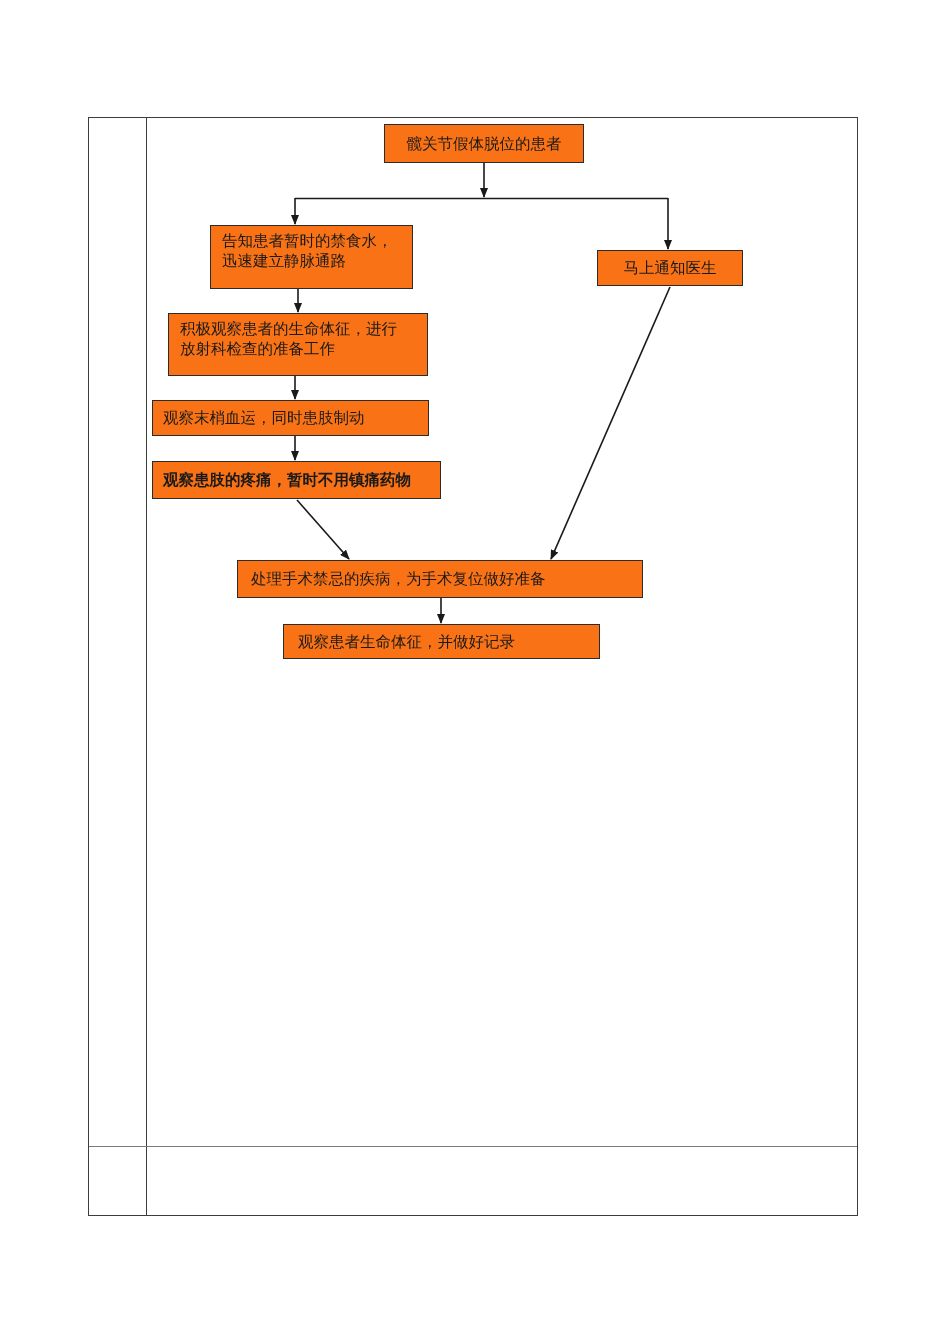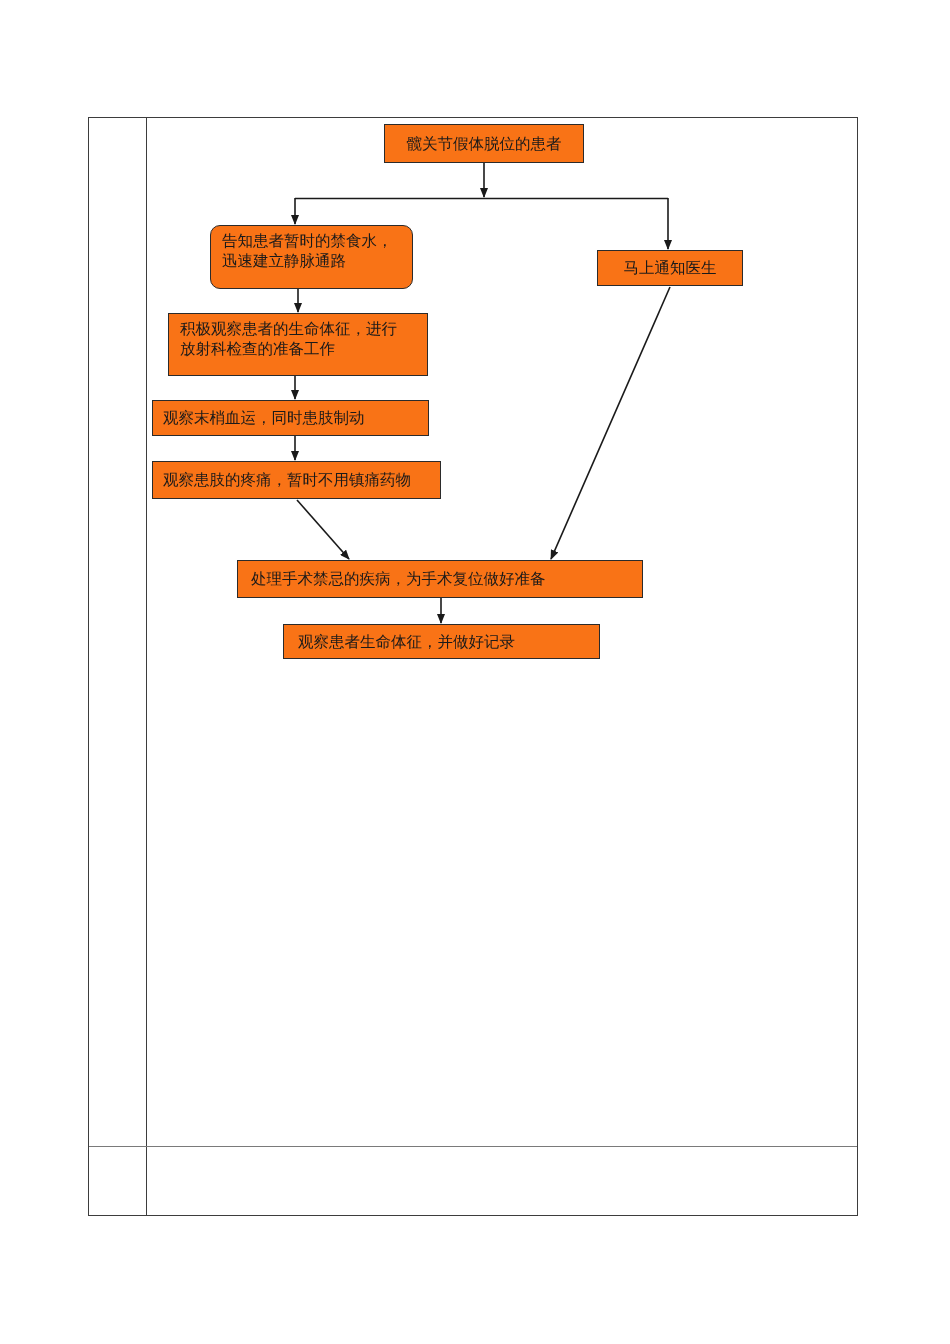--- a/index.html
+++ b/index.html
@@ -75,27 +75,27 @@
     color: #1a1a1a;
     display: flex;
     align-items: flex-start;
     white-space: pre-line;
   }
   .node > span { display: block; }
 
   .n-start   { left: 384px; top: 124px;  width: 200px; height: 39px;
                justify-content: center; align-items: center; }
   .n-npo     { left: 210px; top: 225px;  width: 203px; height: 64px;
-               padding: 5px 0 0 11px; border-radius: 10px; }
+               padding: 5px 0 0 11px; }
   .n-vitals  { left: 168px; top: 313px;  width: 260px; height: 63px;
                padding: 5px 0 0 11px; }
   .n-circ    { left: 152px; top: 400px;  width: 277px; height: 36px;
                padding: 0 0 0 10px; align-items: center; }
   .n-pain    { left: 152px; top: 461px;  width: 289px; height: 38px;
-               padding: 0 0 0 10px; align-items: center; }
+               padding: 0 0 0 10px; align-items: center; font-weight: bold; }
   .n-notify  { left: 597px; top: 250px;  width: 146px; height: 36px;
                justify-content: center; align-items: center; }
   .n-prep    { left: 237px; top: 560px;  width: 406px; height: 38px;
                padding: 0 12px 0 13px; align-items: center; }
   .n-record  { left: 283px; top: 624px;  width: 317px; height: 35px;
                padding: 0 0 0 14px; align-items: center; }
 
   
   #caption {
     position: absolute;

